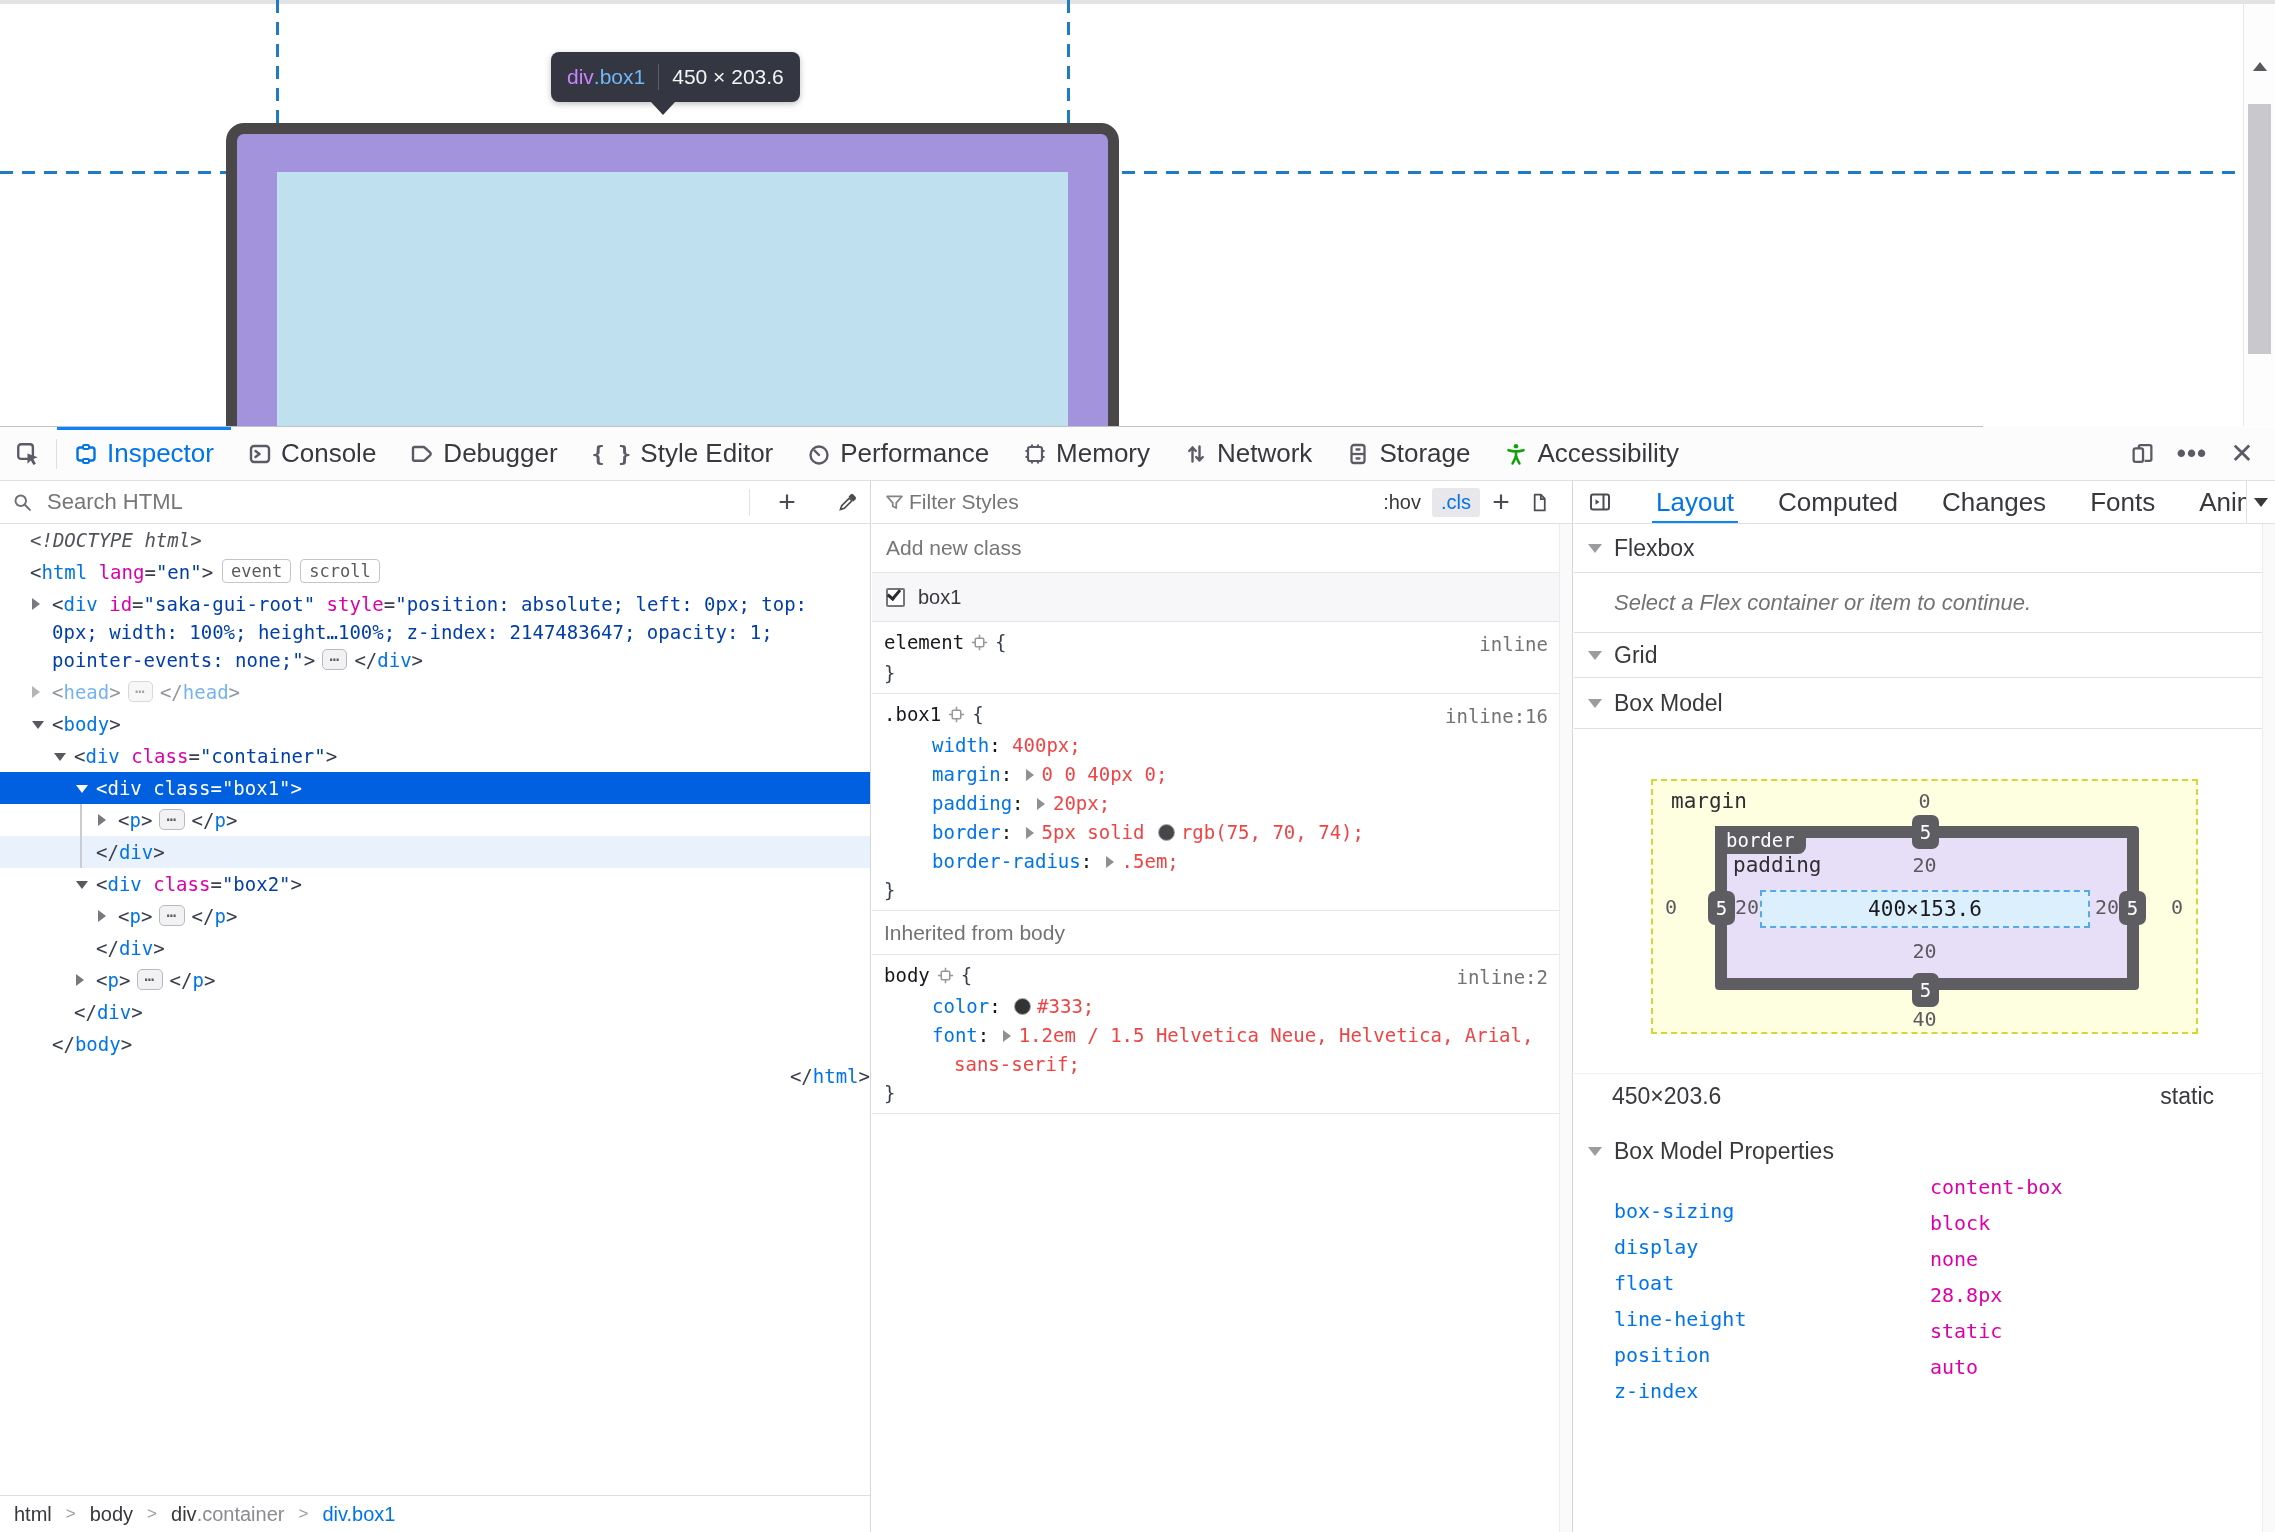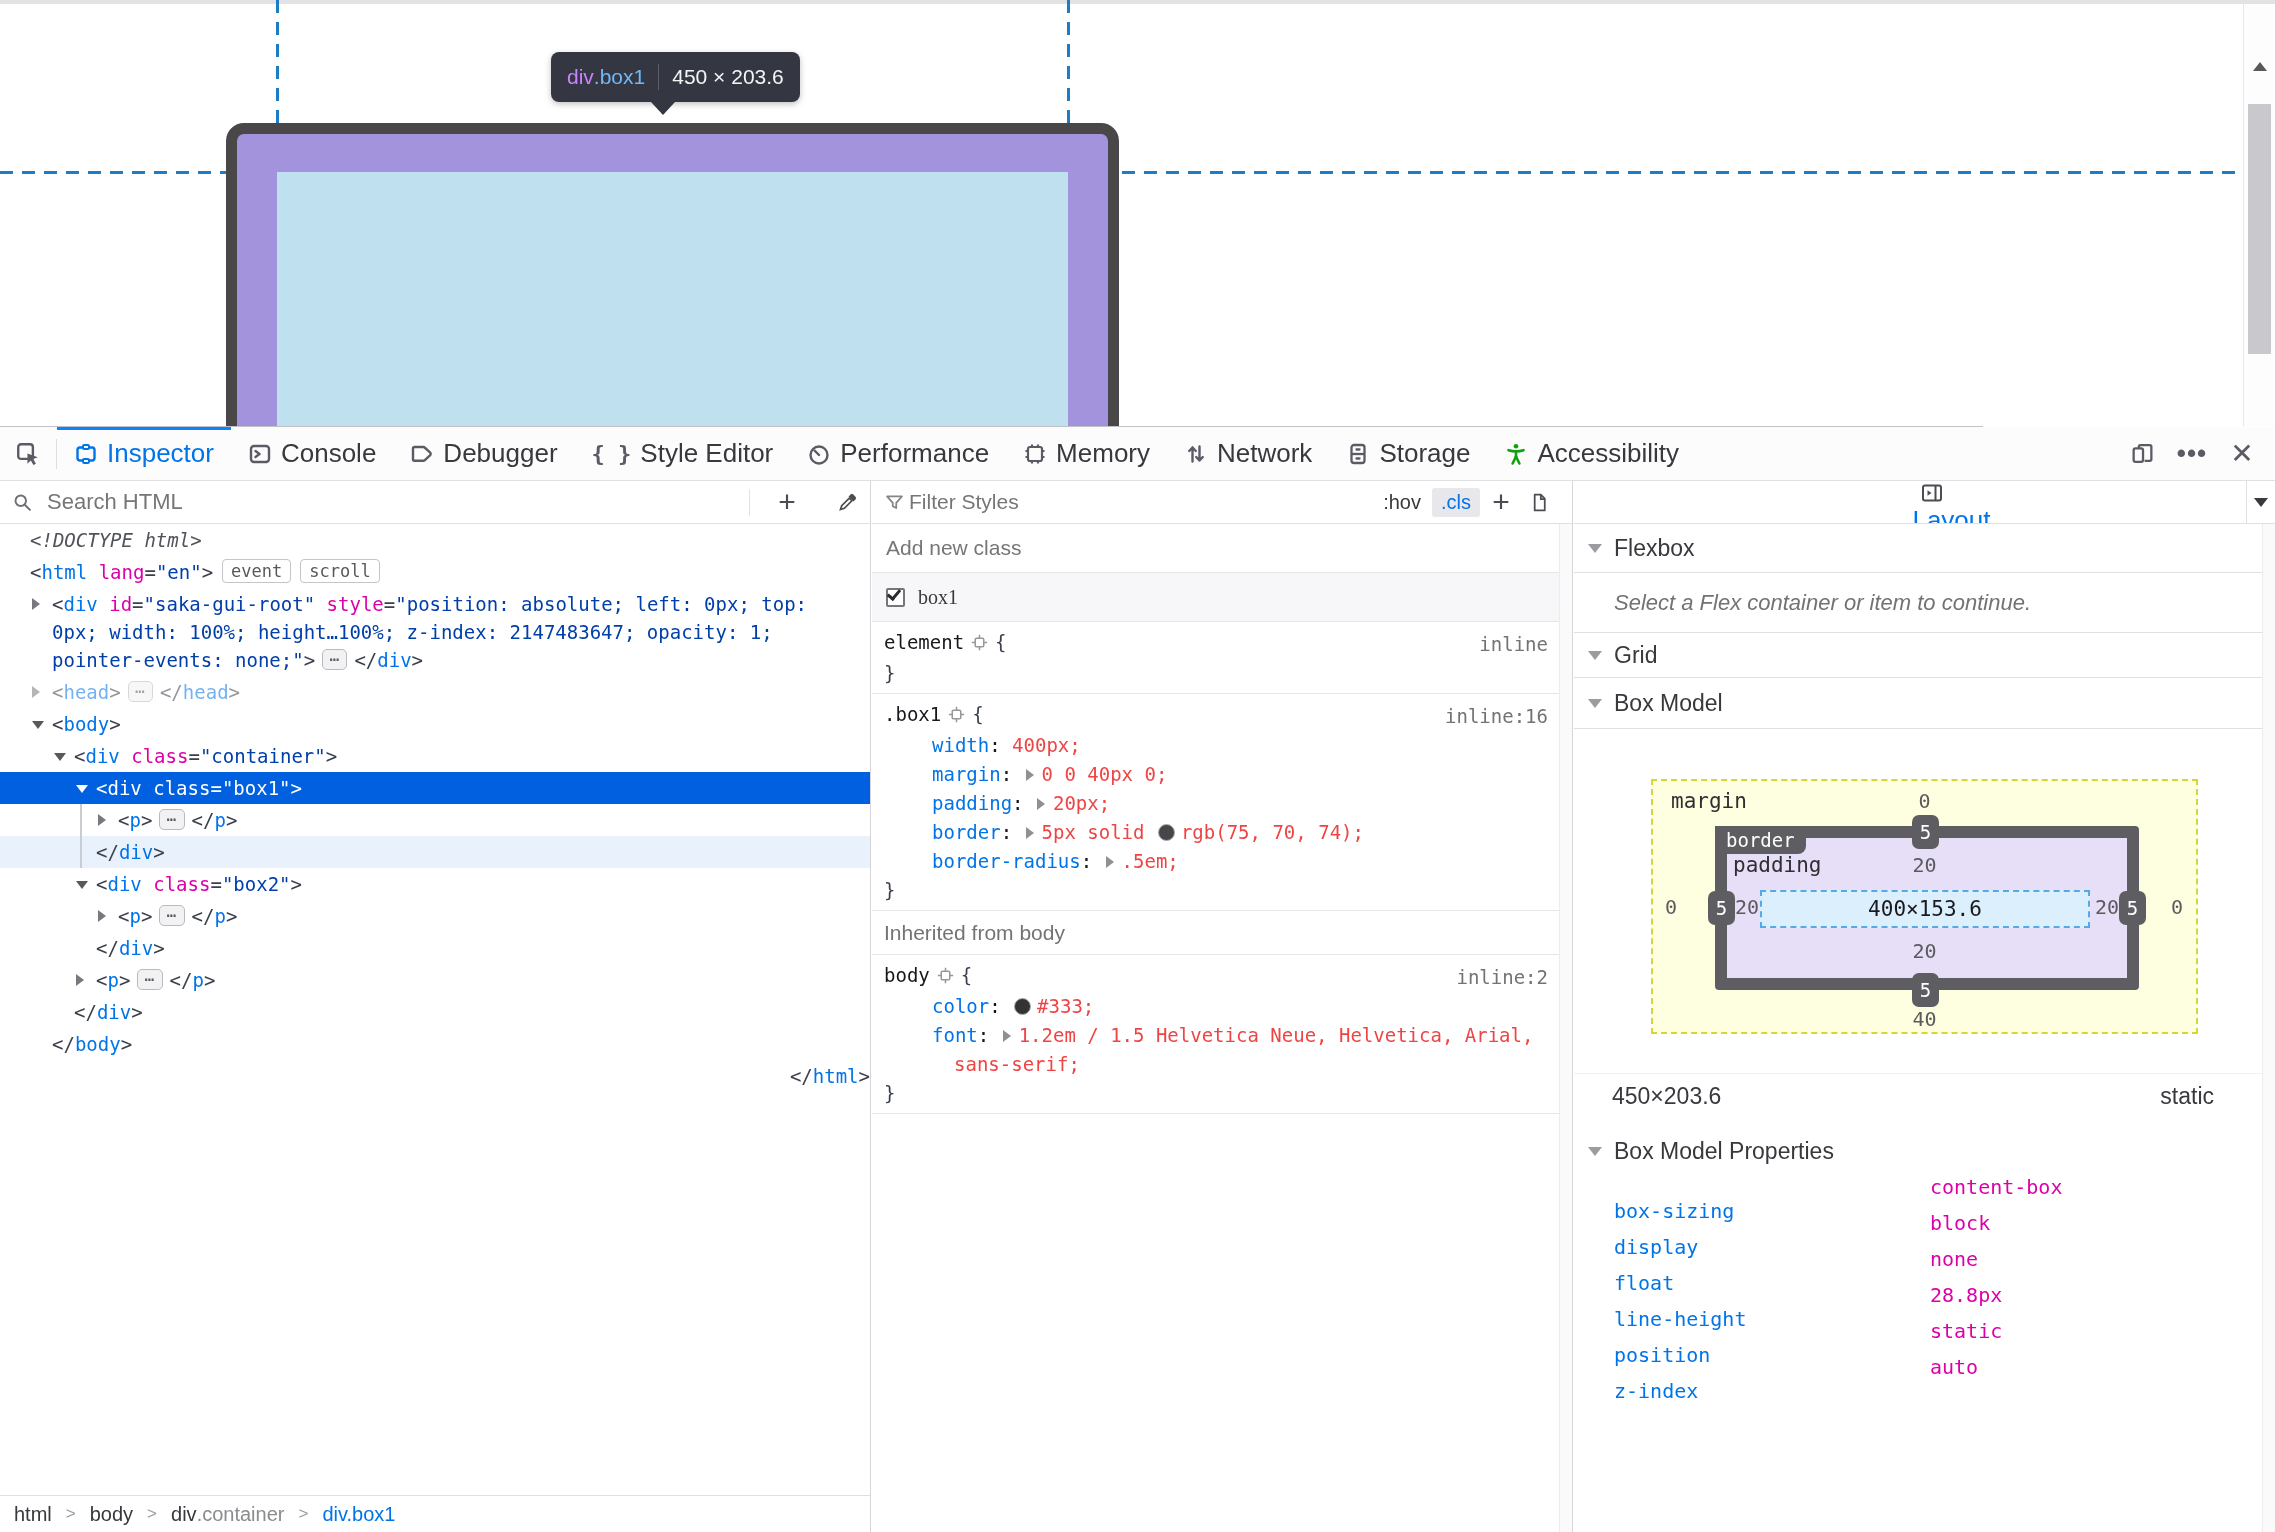--- a/index.html
+++ b/index.html
@@ -104,40 +104,40 @@
   .cls-btn { font-size:20px; color:#0074e8; background:#e7e7ec; border-radius:3px; padding:3px 9px; }
   .rules-scroll { position:absolute; right:0; top:43px; bottom:0; width:13px; background:#fafafa; border-left:1px solid #ececee; }
   .rules-body { position:absolute; left:0; top:43px; right:13px; bottom:0; overflow:hidden; }
   .add-class-row { height:49px; border-bottom:1px solid #e6e6e9; display:flex; align-items:center; padding-left:14px; }
   .add-class-row .placeholder { font-size:21px; }
   .class-toggle-row { height:49px; border-bottom:1px solid #e6e6e9; display:flex; align-items:center;
     padding-left:14px; background:#f7f7f9; }
   .checkbox { width:19px; height:19px; border:2px solid #75757a; border-radius:2px; background:#fff; position:relative; }
   .checkbox .check { position:absolute; left:2px; top:-3px; width:8px; height:13px;
     border:solid #2a2a2e; border-width:0 3px 3px 0; transform:rotate(40deg); }
-  .class-toggle-row .lbl { margin-left:13px; font-size:20px; color:#38383d;font-family:Liberation Serif, serif; }
+  .class-toggle-row .lbl { margin-left:13px; font-size:20px; color:#38383d; }
 
   .rule { position:relative; border-bottom:1px solid #e6e6e9; padding:6px 0 5px;
     font-family:"DejaVu Sans Mono","Liberation Mono",monospace; font-size:19px; line-height:29px; color:#16181d; }
   .rule .line { padding-left:12px; white-space:nowrap; }
   .rule .prop { padding-left:60px; }
   .rule .prop.wrap2 { padding-left:82px; }
   .rule .loc { position:absolute; right:11px; top:8px; font-size:19px; color:#737373; }
   .p-name { color:#0074e8; }
   .p-val { color:#ef4444;margin-top:18px; }
   .selector-icon { display:inline-block; margin:0 7px; color:#97979c; vertical-align:-2px; }
   .exp-arrow { display:inline-block; width:0; height:0; border-top:6px solid transparent;
     border-bottom:6px solid transparent; border-left:8px solid #8f8f94; margin:0 8px 0 2px; }
   .swatch { display:inline-block; width:17px; height:17px; border-radius:50%; border:1px solid #ababaf;
     vertical-align:-2px; margin:0 6px 0 2px; }
   .inherited-hdr { height:44px; border-bottom:1px solid #e6e6e9; display:flex; align-items:center;
     padding-left:12px; font-size:21px; color:#737373; }
 
   
-  .side-tabs { position:relative; padding-left:10px; gap:0; overflow:hidden;flex-direction:column; }
+  .side-tabs { position:relative; padding-left:10px; gap:0; overflow:hidden; }
   .side-tab { position:relative; height:43px; display:flex; align-items:center; font-size:26px;
     color:#38383d; margin-left:44px; white-space:nowrap; }
   .side-tab:first-of-type { margin-left:28px; }
   .side-tab.active { color:#0074e8; }
   .side-tab.active::after { content:""; position:absolute; left:-4px; right:-4px; bottom:0; height:3px; background:#0a84ff; }
   .side-dd { position:absolute; right:0; top:0; width:29px; height:43px; background:#fff;
     border-left:1px solid #e0e0e3; display:flex; align-items:center; justify-content:center; }
   .dd-tri { width:0; height:0; border-left:7px solid transparent; border-right:7px solid transparent; border-top:9px solid #38383d; }
   .right-scroll { position:absolute; right:0; top:43px; bottom:0; width:13px; background:#fafafa; border-left:1px solid #ececee; }
   .right-body { position:absolute; left:0; top:43px; right:13px; bottom:0; overflow:hidden; }

